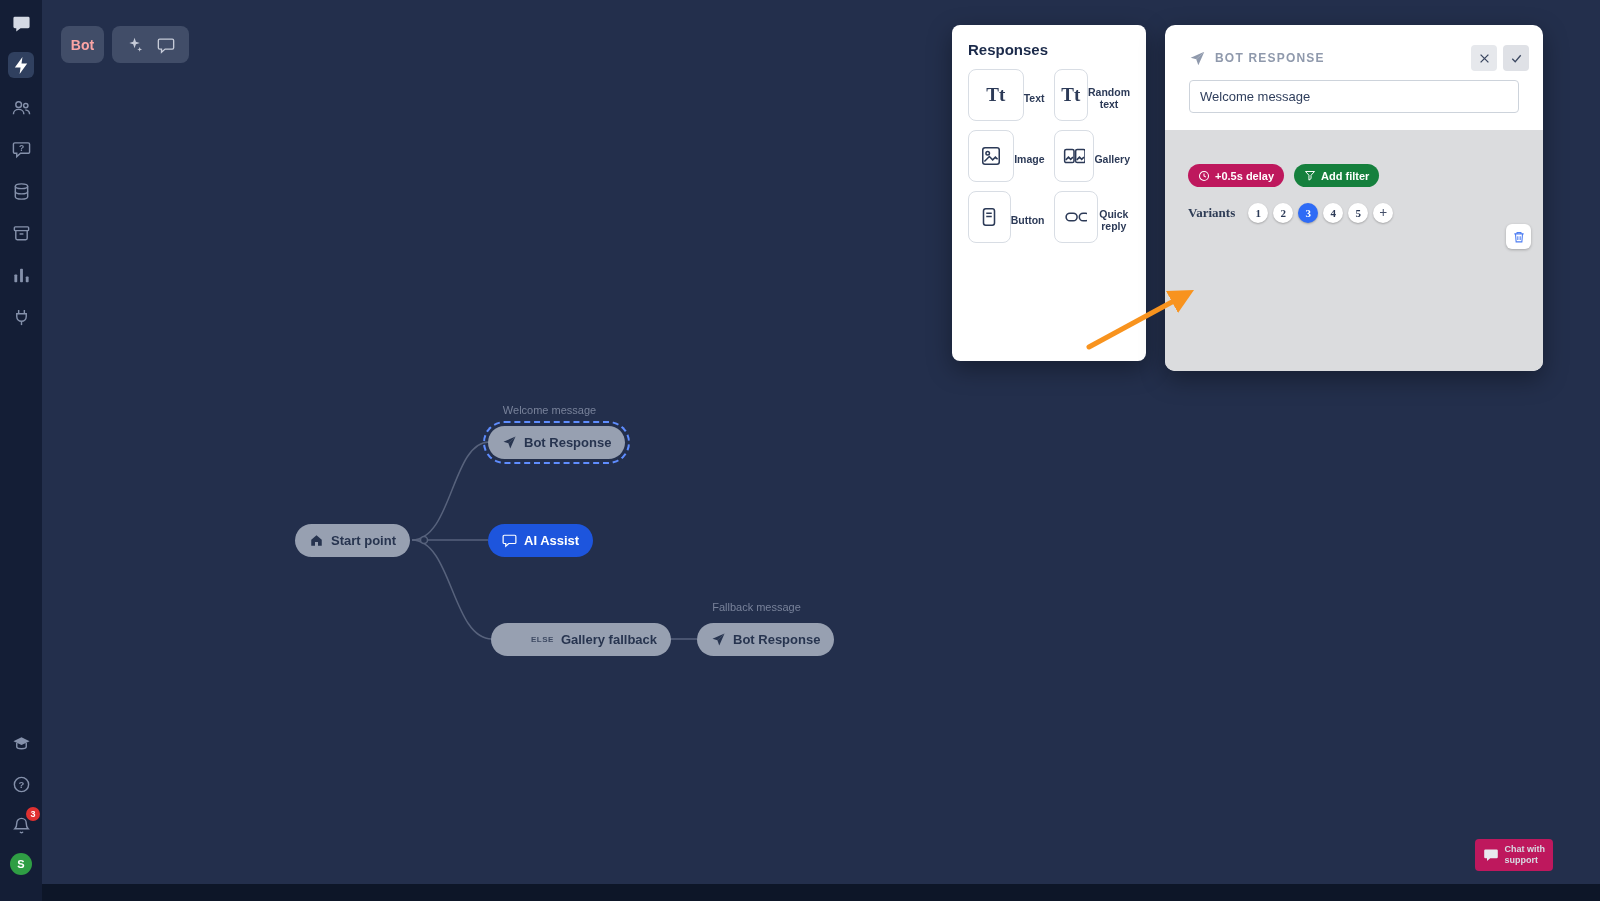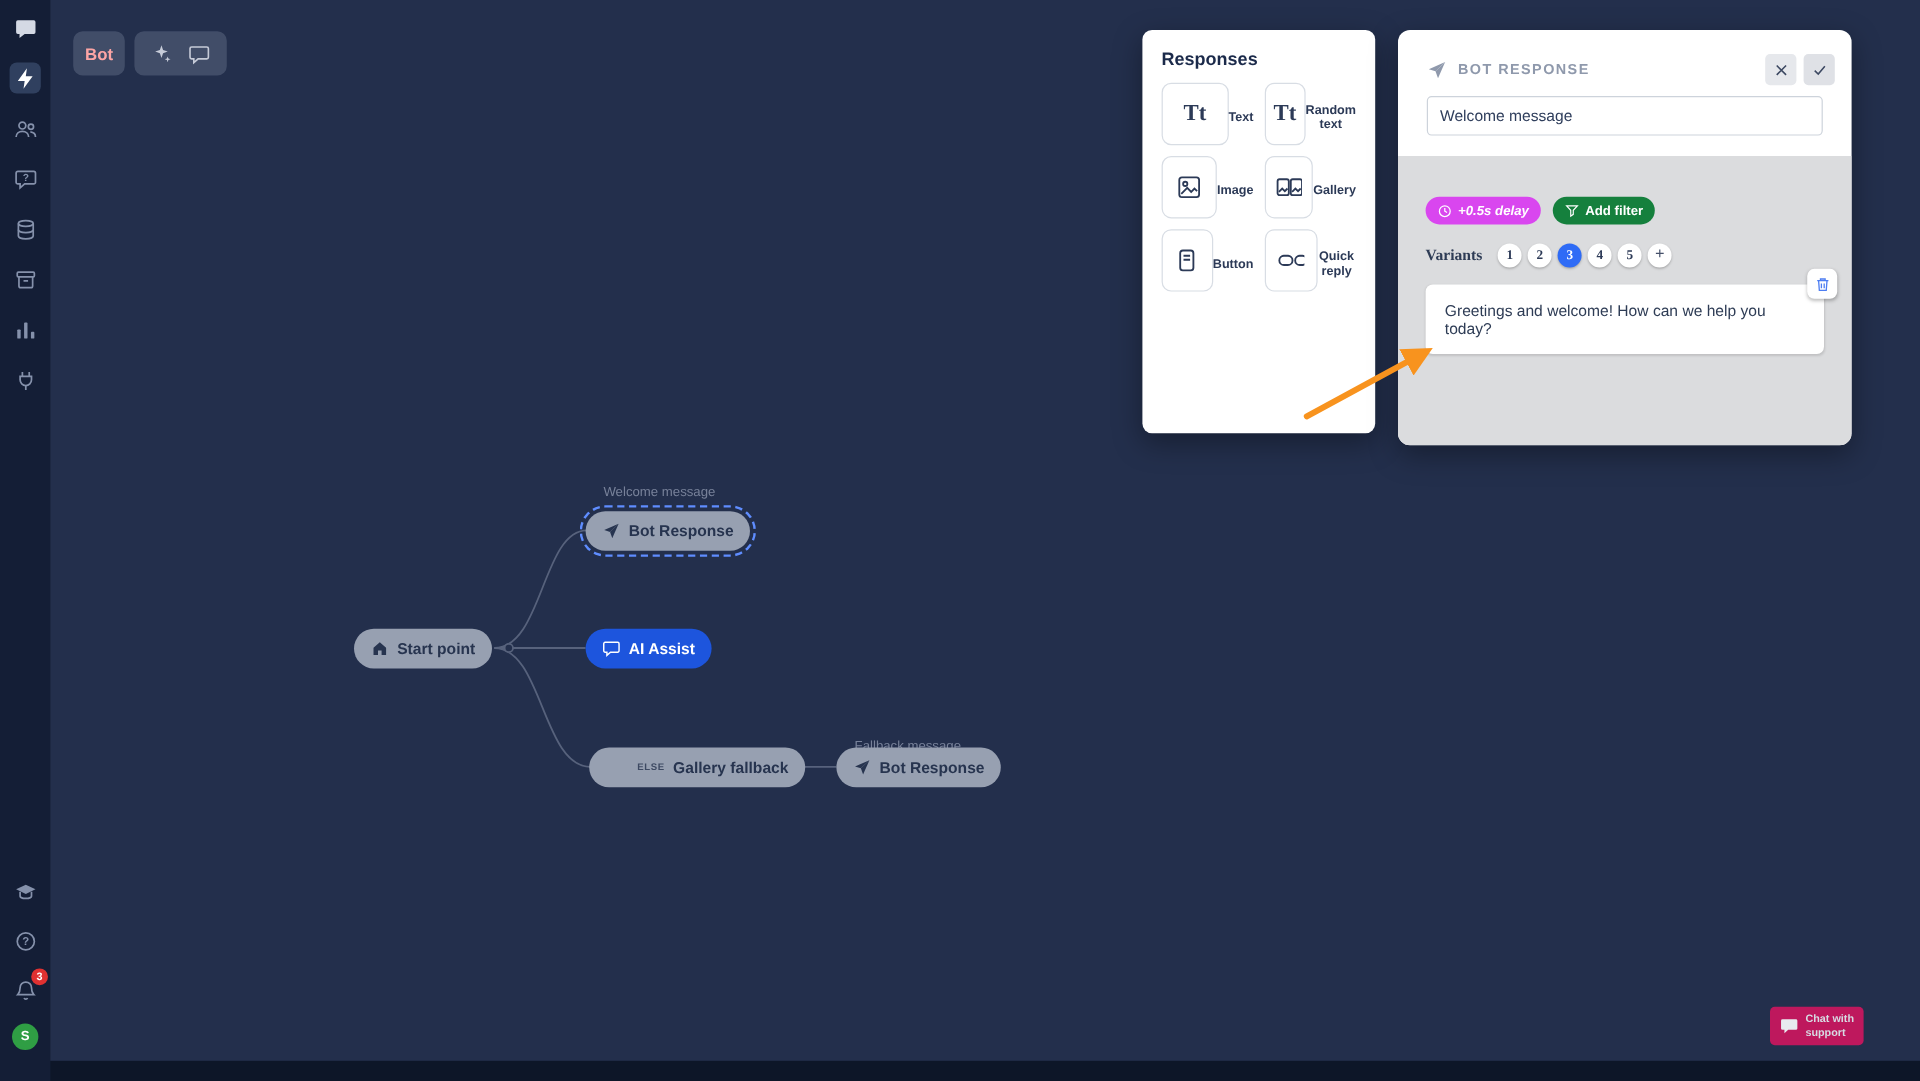--- a/index.html
+++ b/index.html
@@ -94,21 +94,21 @@
     margin:9px 24px 0 24px; height:33px; border:1px solid #cdd3db; border-radius:4px;
     padding:0 10px; font-family:"Liberation Sans", sans-serif; font-size:13px; color:#2f3e5c; outline:none;
   }
   .editor-body { margin-top:17px; flex:1; background:#dbdcde; padding:0 23px; position:relative; }
   .pills-row { padding-top:34px; display:flex; align-items:center; gap:10px; }
   .pill {
     height:23px; border-radius:12px; display:inline-flex; align-items:center; gap:5px;
     padding:0 10px; color:#fff; font-size:11px; font-weight:700; cursor:pointer;
   }
   .pill svg { width:12px; height:12px; }
-  .pill.delay { background:#d946ef;font-style:italic; }
+  .pill.delay { background:#be185d; }
   .pill.filter { background:#15803d; }
   .variants-row { margin-top:16px; display:flex; align-items:center; gap:5px; height:20px;font-family:Liberation Serif, serif; }
   .variants-label { font-size:13px; font-weight:700; color:#2e3c55; margin-right:8px; }
   .vc {
     width:20px; height:20px; border-radius:50%; background:#fff; cursor:pointer;
     box-shadow:0 1px 2px rgba(0,0,0,0.25); font-size:11px; font-weight:700; color:#2c3a57;
     display:flex; align-items:center; justify-content:center;
   }
   .vc.active { background:#2e6bf6; color:#fff; }
   .vc.add { font-size:14px; color:#45506a; }
@@ -256,21 +256,21 @@
       <path d="M3 3h14a1.5 1.5 0 0 1 1.5 1.5v8A1.5 1.5 0 0 1 17 14H9l-4 3.5V14H3a1.5 1.5 0 0 1-1.5-1.5v-8A1.5 1.5 0 0 1 3 3z" fill="none" stroke="currentColor" stroke-width="1.6"></path>
     </svg>
   <span>AI Assist</span>
 </div>
 
 <div class="node" style="left:491px; top:623px;">
   <span class="else">ELSE</span>
   <span>Gallery fallback</span>
 </div>
 
-<div class="caption" style="left:697px; top:616px; width:119px;">Fallback message</div>
+<div class="caption" style="left:697px; top:601px; width:119px;">Fallback message</div>
 <div class="node" style="left:697px; top:623px;">
   <svg viewBox="0 0 20 20">
       <path d="M18 2 2 9l6.5 2z" fill="currentColor"></path>
       <path d="M18 2 11 18l-2.5-7z" fill="currentColor"></path>
     </svg>
   <span>Bot Response</span>
 </div>
 
 <div class="responses-panel">
   <div class="responses-title">Responses</div>
@@ -366,21 +366,20 @@
     </div>
     <div class="variants-row">
       <span class="variants-label">Variants</span>
       <div class="vc">1</div>
       <div class="vc">2</div>
       <div class="vc active">3</div>
       <div class="vc">4</div>
       <div class="vc">5</div>
       <div class="vc add">+</div>
     </div>
-    <div class="message-box">Greetings and welcome! How can we help you today?</div>
   </div>
   <div class="trash-btn">
     <svg viewBox="0 0 18 18" fill="none" stroke="currentColor" stroke-width="1.4">
         <path d="M3 5h12"></path>
         <path d="M6.5 5V3.2h5V5"></path>
         <path d="M4.5 5l.8 10.3h7.4L13.5 5"></path>
         <path d="M7.5 8v5M10.5 8v5"></path>
       </svg>
   </div>
 </div>

